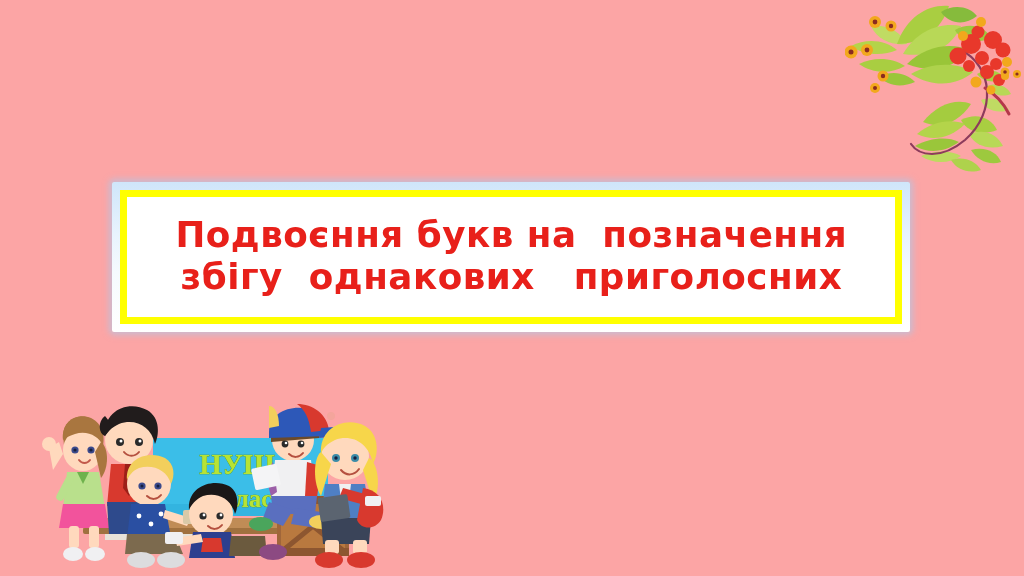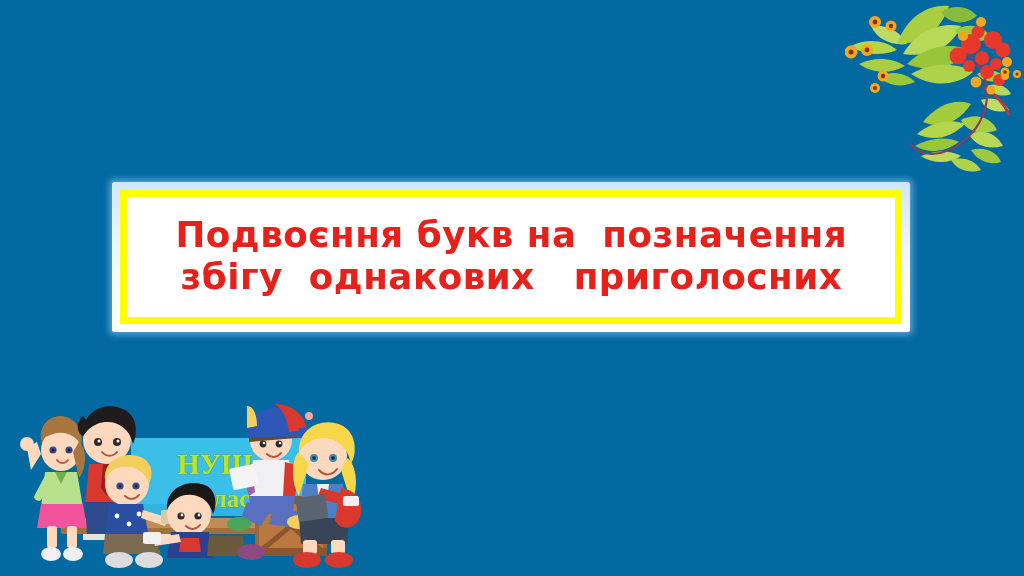--- a/index.html
+++ b/index.html
@@ -3,21 +3,21 @@
 <meta charset="utf-8">
 <style>
   html,body{margin:0;padding:0;}
   body{
     width:1024px;height:576px;
     background:#ffffff;
     font-family:"Liberation Sans",sans-serif;
     overflow:hidden;
     position:relative;
   }
-  .slide{position:absolute;inset:0;background:#0369a1;}
+  .slide{position:absolute;inset:0;background:#fca5a5;}
 
   
   .ornament{
     position:absolute;
     left:845px;top:0px;
     width:180px;height:175px;
     pointer-events:none;
   }
   .ornament svg{display:block;width:100%;height:100%;}
 
@@ -53,21 +53,21 @@
     white-space:pre;
     letter-spacing:.5px;
     text-align:center;
     transform:scaleX(1.02);
   }
   .title-line.l2{margin-top:2px;}
 
   
   .kids{
     position:absolute;
-    left:3px;top:392px;
+    left:25px;top:392px;
     width:390px;height:180px;
   }
   .kids svg{display:block;width:100%;height:100%;}
   .nush-text{
     font-family:"Liberation Serif",serif;
     font-weight:bold;
     fill:#b7e335;
     stroke:#5c9a10;
     stroke-width:.7px;
     paint-order:stroke fill;

